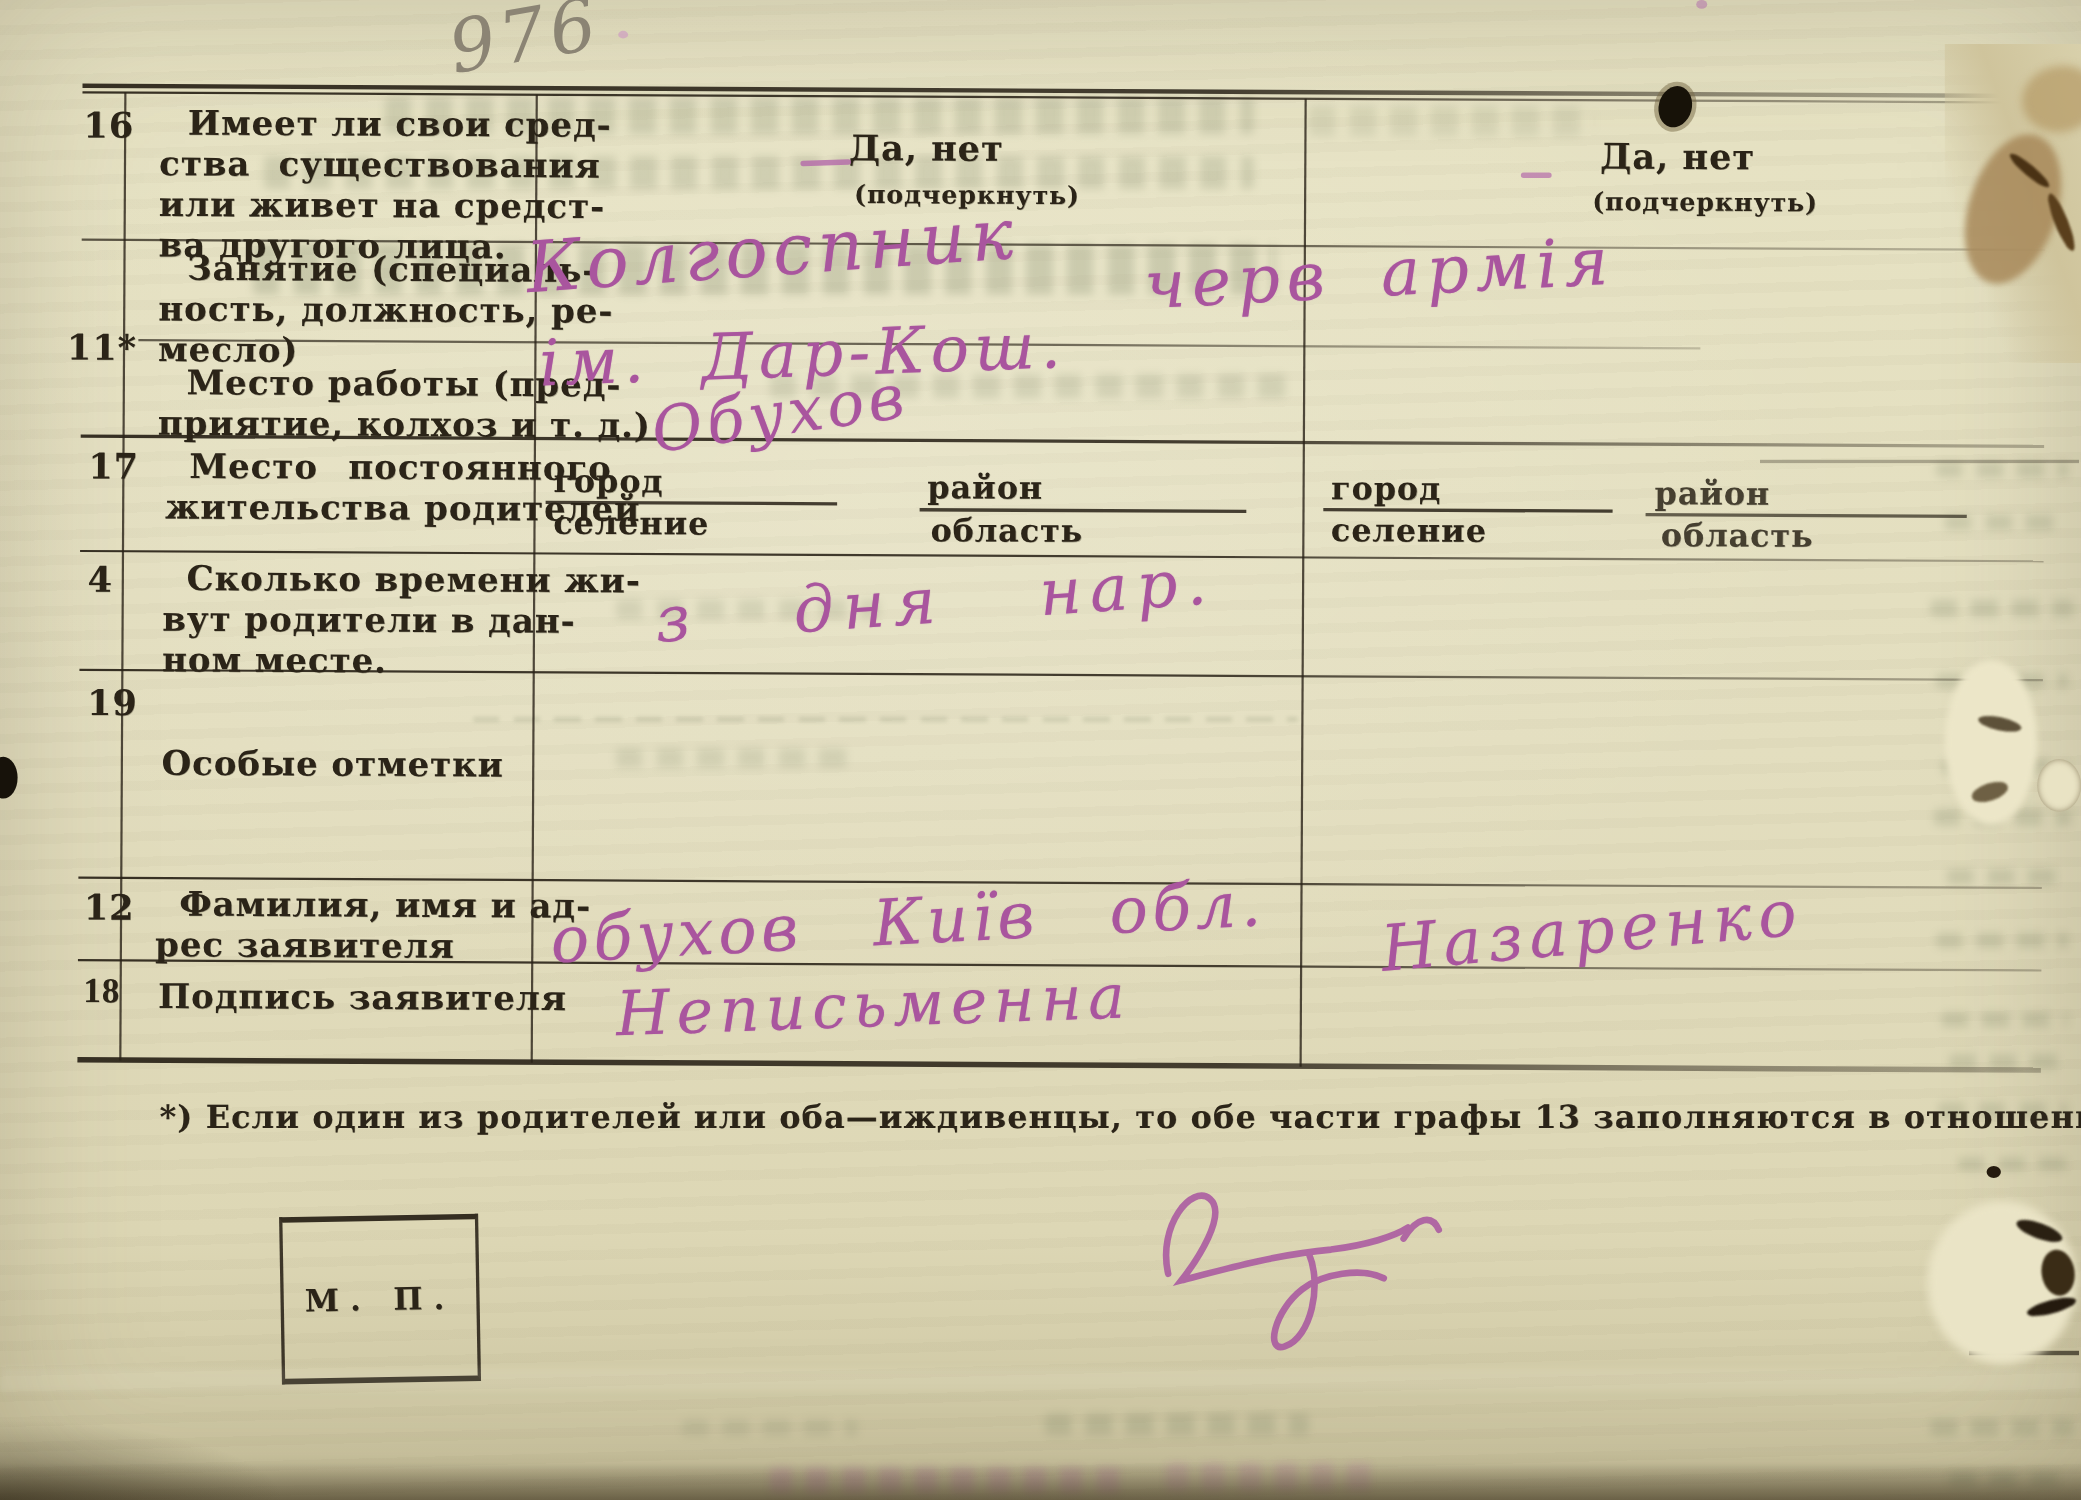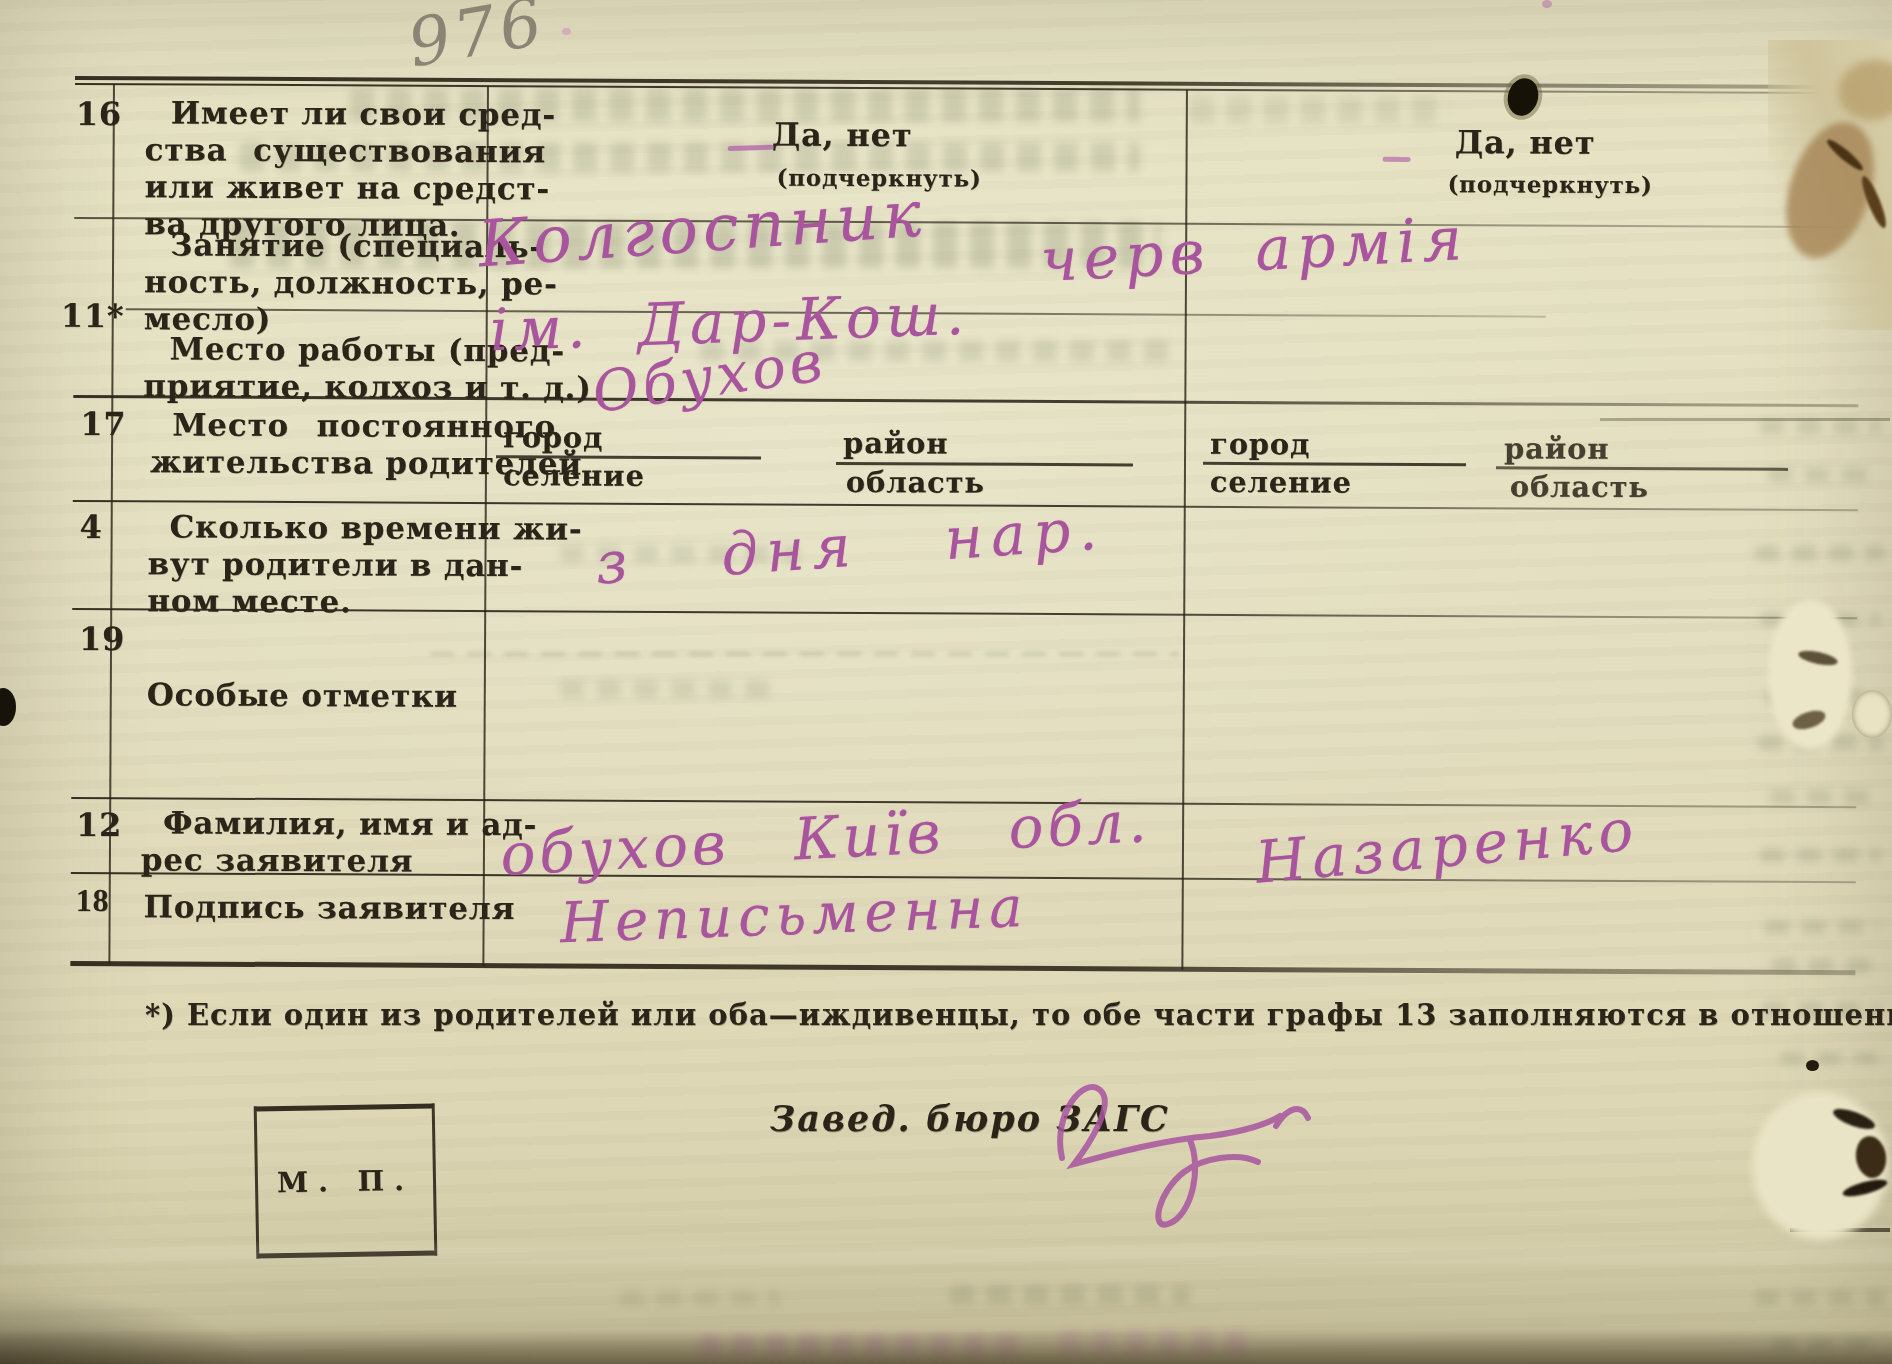--- a/index.html
+++ b/index.html
@@ -159,21 +159,20 @@
 
   <div class="print" style="left:145px;top:998px;font-size:29px;letter-spacing:1px;">*) Если один из родителей или оба—иждивенцы, то обе части графы 13 заполняются в отношении лиц, на</div>
 
   <div style="position:absolute;left:255px;top:1105px;width:175px;height:142px;transform:rotate(-1deg);
               border-top:5px solid rgba(35,28,18,.9);border-bottom:5px solid rgba(35,28,18,.9);
               border-left:3px solid rgba(35,28,18,.85);border-right:3px solid rgba(35,28,18,.85);
               display:flex;align-items:center;justify-content:center;">
     <span class="print" style="position:static;font-size:28px;letter-spacing:10px;">М. П.</span>
   </div>
 
-  <div class="print" style="left:770px;top:1098px;font-size:35px;font-style:italic;letter-spacing:2px;font-weight:600;">Завед. бюро ЗАГС</div>
   <svg style="position:absolute;left:1040px;top:1066px;" width="280" height="180" viewBox="0 0 280 180">
     <g fill="none" stroke="#a855a0" stroke-width="6" stroke-linecap="round" opacity=".85">
       <path d="M22,92 C12,48 44,10 60,24 C76,38 48,80 34,98 C72,88 122,74 170,70 C202,66 228,58 240,50"></path>
       <path d="M150,74 C162,102 152,150 128,158 C110,164 118,126 144,106 C162,92 198,86 218,96"></path>
       <path d="M236,60 C248,40 262,38 268,52"></path>
     </g>
   </svg>
 
   <div class="blob" style="left:1508px;top:78px;width:30px;height:38px;background:#171208;transform:rotate(15deg);box-shadow:0 0 0 4px rgba(120,105,70,.5);"></div>
 

